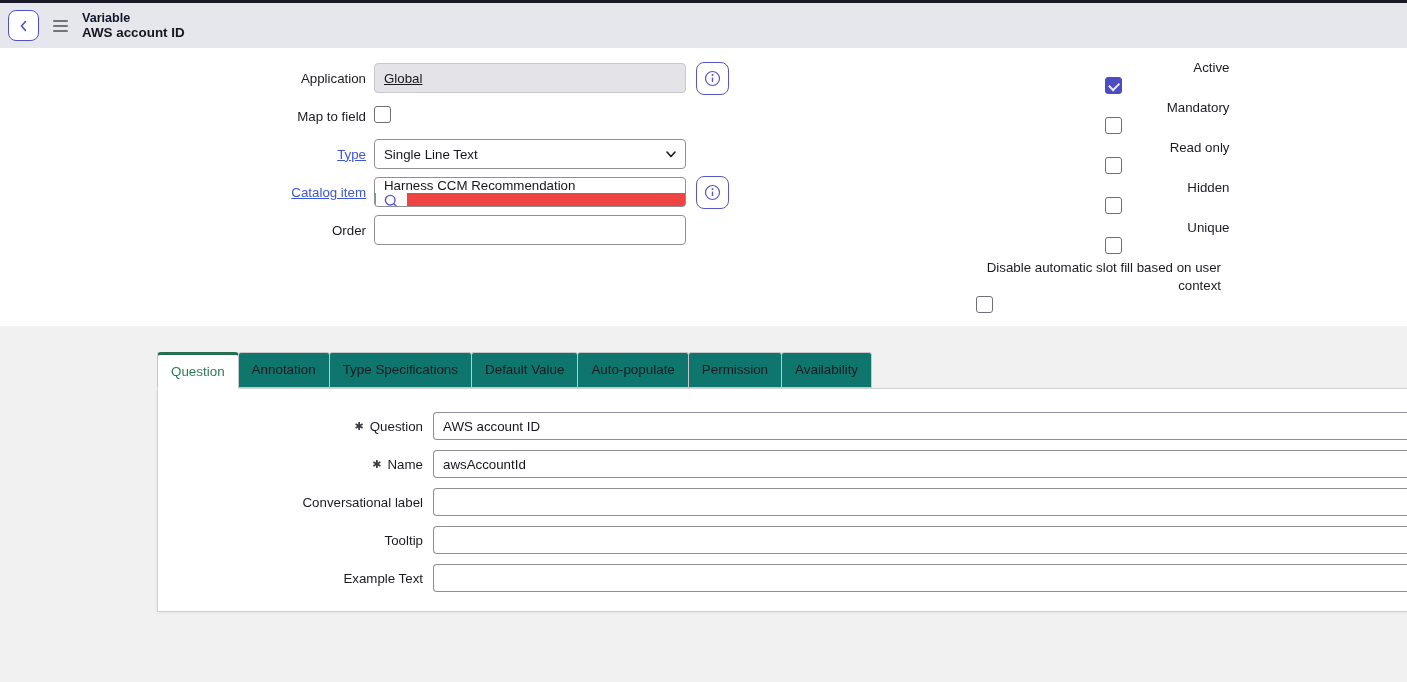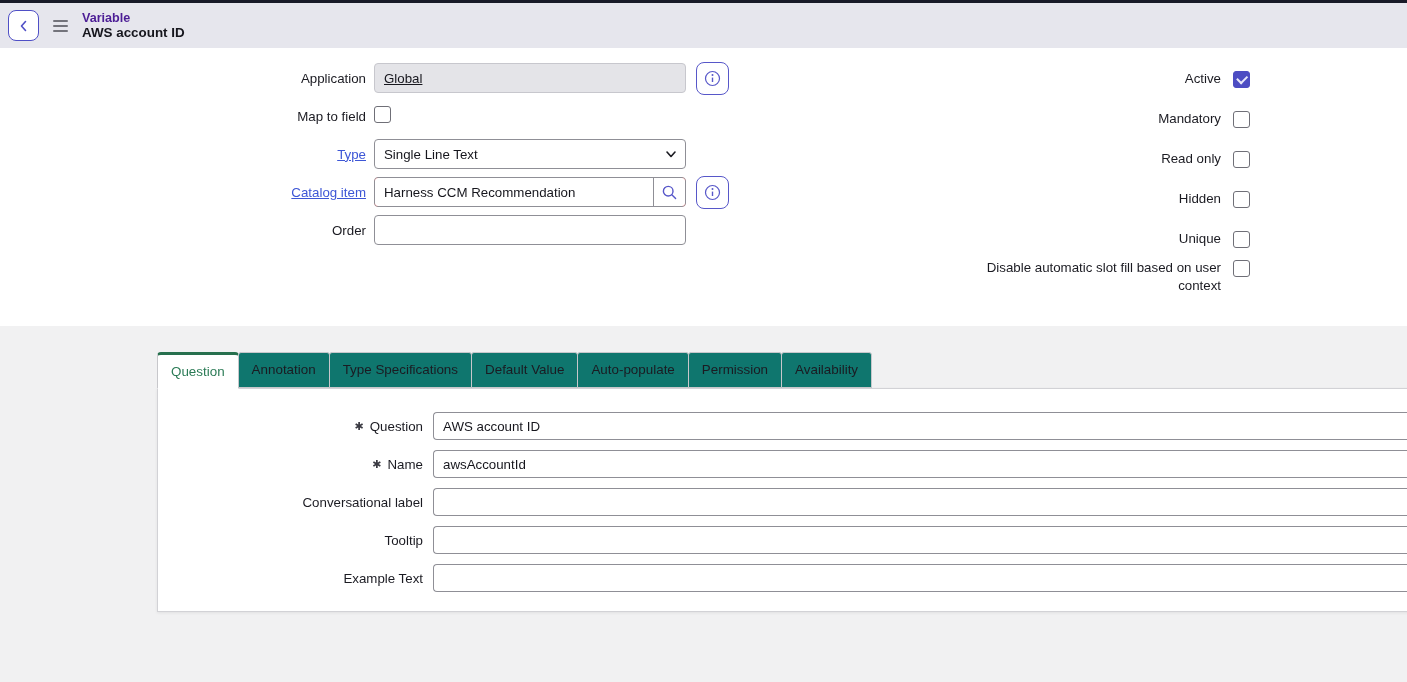--- a/index.html
+++ b/index.html
@@ -7,55 +7,55 @@
     font-family:"Liberation Sans", sans-serif; color:#1b1b22; font-size:13.3px; }
 
   
   .top-strip { height:3px; background:#181a28; width:100%; }
   .app-header { height:45px; background:#e6e6ed; display:flex; align-items:center; padding-left:8px; }
   .back-btn { width:31px; height:31px; background:#fff; border:1px solid #4f4fc6; border-radius:8px;
     display:flex; align-items:center; justify-content:center; cursor:pointer; }
   .hamburger { width:15px; margin-left:14px; display:inline-flex; flex-direction:column; gap:3px; cursor:pointer; }
   .hamburger i { display:block; height:2px; background:#73737b; border-radius:1px; }
   .hdr-titles { margin-left:14px; line-height:1.15; }
-  .hdr-type  { font-weight:bold; font-size:12.6px; color:#4c1d95; }
+  .hdr-type  { font-weight:bold; font-size:12.6px; color:#0f172a; }
   .hdr-title { font-weight:bold; font-size:13.4px; color:#16161d; }
 
   
   .form-top { position:relative; height:278px; background:#fff; }
   .col-left { padding-top:11px; padding-left:90px; }
   .frow { display:flex; align-items:center; height:38px; }
   .flabel { width:276px; text-align:right; margin-right:8px; flex:0 0 auto; }
   .flabel.link { color:#3d56d6; text-decoration:underline; cursor:pointer; }
   .fctrl { width:312px; flex:0 0 auto; position:relative; }
 
   .inp { width:100%; height:30px; border:1px solid #8f8f96; border-radius:4px; background:#fff;
     font:inherit; color:#16161d; padding:0 9px; outline:none; }
   .inp.readonly { background:#e4e4e8; border-color:#c7c7cd;text-decoration:underline; }
 
   .sel-wrap { position:relative; }
   select.inp { appearance:none; -webkit-appearance:none; padding-right:26px; }
   .sel-chevron { position:absolute; right:8px; top:8px; pointer-events:none; }
 
-  .ref-field { display:flex; height:30px; border:1px solid #8f8f96; border-radius:4px; background:#ef4444; overflow:hidden; }
+  .ref-field { display:flex; height:30px; border:1px solid #8f8f96; border-radius:4px; background:#ef4444; overflow:hidden;flex-direction:column; }
   .ref-field input { flex:1; border:none; outline:none; font:inherit; padding:0 9px; color:#16161d; min-width:0; }
   .ref-search { width:32px; border:none; border-left:1px solid #8f8f96; background:#fff; display:flex;
     align-items:center; justify-content:center; cursor:pointer; }
 
   .info-btn { width:33px; height:33px; margin-left:10px; background:#fff; border:1px solid #5757c9;
     border-radius:8px; display:flex; align-items:center; justify-content:center; cursor:pointer; flex:0 0 auto; }
 
   input[type=checkbox] { appearance:none; -webkit-appearance:none; width:17px; height:17px;
     border:1px solid #6f6f77; border-radius:3px; background:#fff; position:relative; cursor:pointer; flex:0 0 auto; }
   input[type=checkbox]:checked { background:#4d4dc3; border-color:#4d4dc3; }
   input[type=checkbox]:checked::after { content:""; position:absolute; left:3px; top:3.5px; width:8px; height:4.5px;
     border-left:2px solid #e8e8fa; border-bottom:2px solid #e8e8fa; transform:rotate(-45deg); }
 
   .col-right { position:absolute; top:11px; right:157px; width:274px; }
-  .crow { display:flex; align-items:center; min-height:40px; }
+  .crow { display:flex; align-items:center; min-height:40px;flex-direction:column; }
   .crow .clabel { width:245px; text-align:right; margin-right:12px; line-height:18px; }
   .crow.wrap { align-items:flex-start; }
   .crow.wrap input[type=checkbox] { margin-top:1px; }
 
   
   .bottom { height:460px; background:#f1f1f2; padding-top:26px; }
   .tabs { display:flex; align-items:flex-end; padding-left:157px; position:relative; z-index:2; }
   .tab { height:36px; line-height:33px; padding:0 13px; background:#0f766e; border:1px solid #c7c7cb;
     border-radius:3px 3px 0 0; margin-left:-1px; font-size:13.4px; color:#1b1b22; cursor:pointer; white-space:nowrap; }
   .tab:first-child { margin-left:0; }

